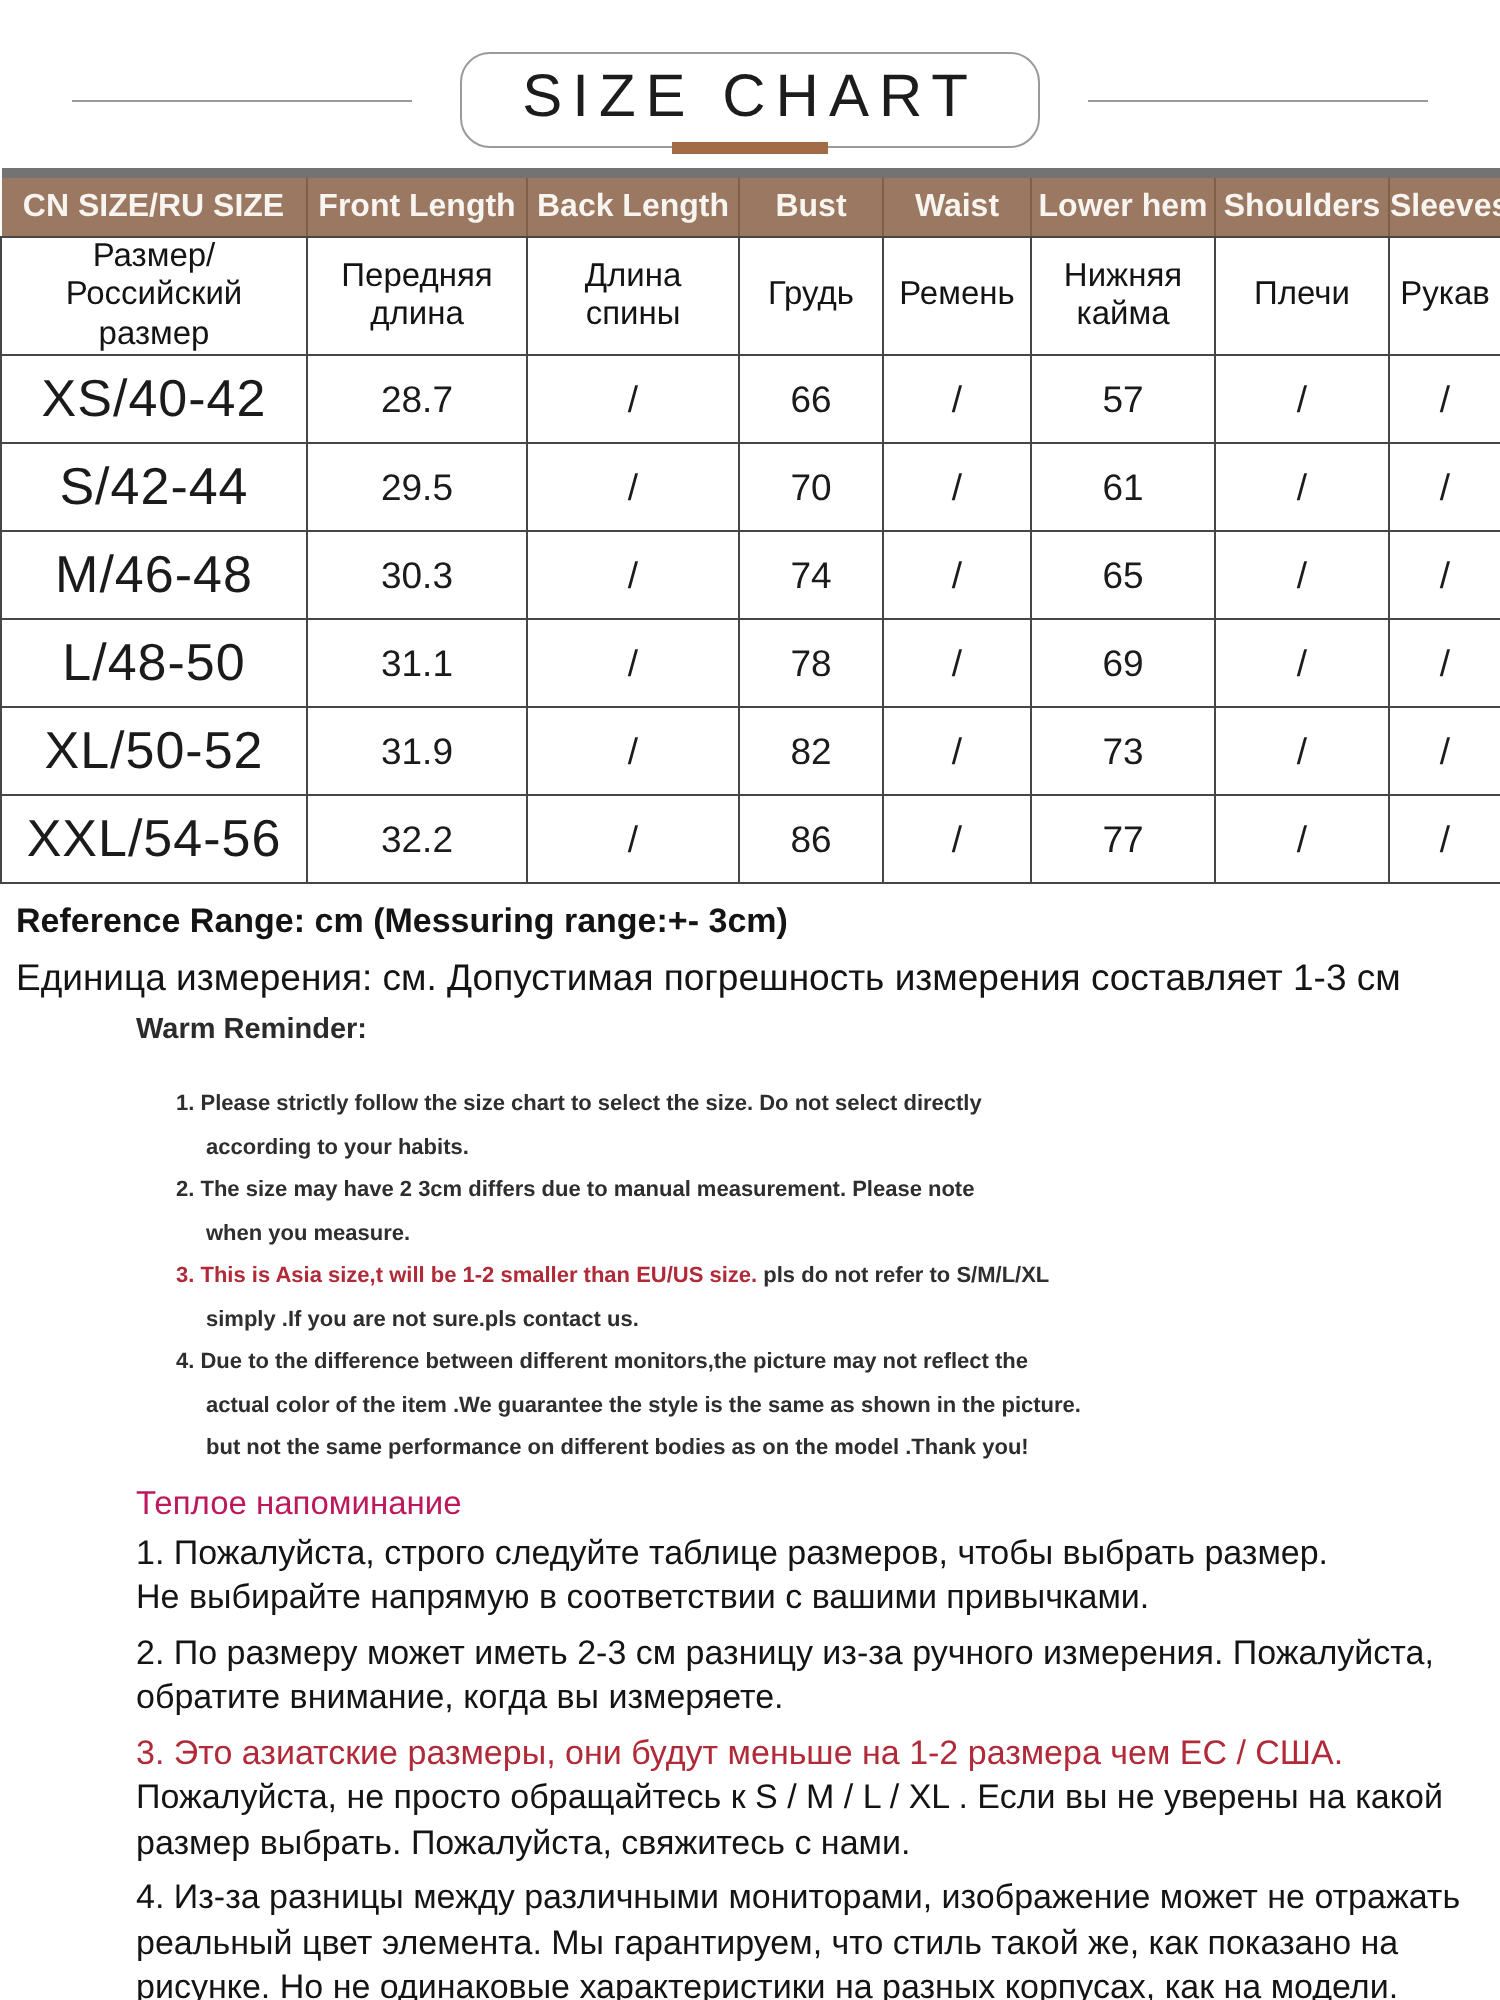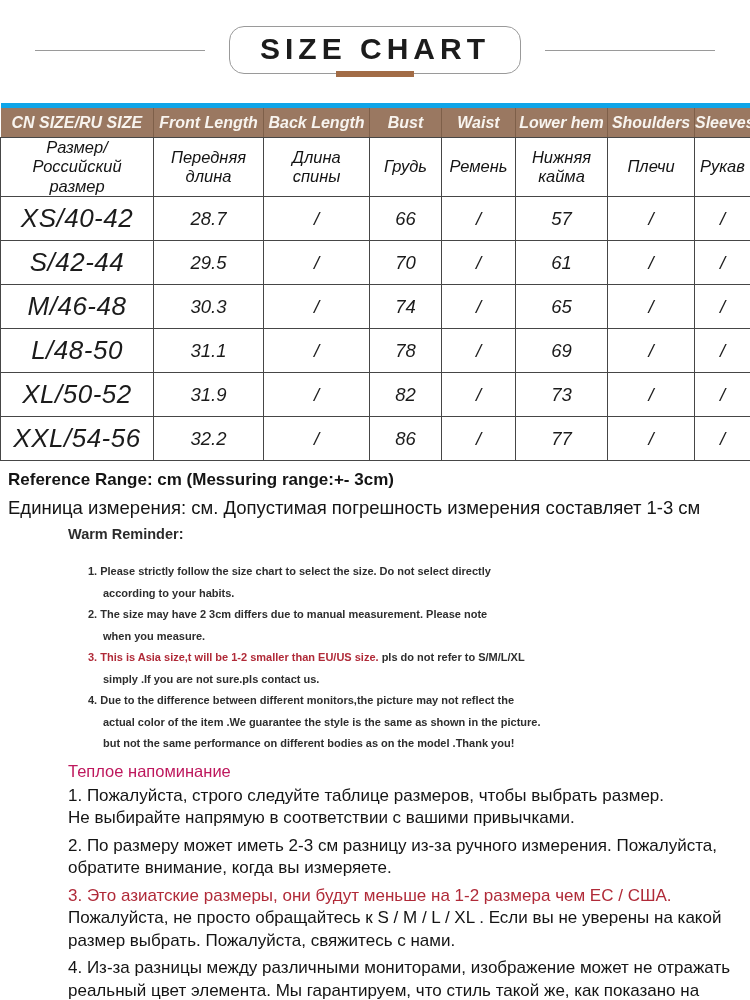--- a/index.html
+++ b/index.html
@@ -6,28 +6,27 @@
   html,body { margin:0; padding:0; }
   body {
     width:750px; height:1000px; overflow:hidden; background:#ffffff;
     font-family:"Liberation Sans", sans-serif; color:#111;
   }
 
   
   .title-row { display:flex; align-items:center; justify-content:center; gap:24px; padding-top:26px; }
   .flank-line { width:170px; height:1px; background:#9a9a9a; }
   .title-pill { position:relative; border:1.5px solid #9a9a9a; border-radius:15px; padding:5px 30px 7px; background:#fff; }
-  .title-pill h1 { margin:0; font-size:30px; font-weight:700; letter-spacing:5px; color:#1c1c1c; white-space:nowrap; }
+  .title-pill h1 { margin:0; font-size:30px; font-weight:400; letter-spacing:5px; color:#1c1c1c; white-space:nowrap; }
   .accent-bar { position:absolute; left:50%; transform:translateX(-50%); bottom:-4px; width:78px; height:6px; background:#a26c46; }
 
   
   table.size-table {
-    width:750px; margin-top:29px; border-collapse:collapse; table-layout:fixed;
-    border-top:5px solid #0ea5e9;
-    font-style:italic;
+    width:750px; margin-top:10px; border-collapse:collapse; table-layout:fixed;
+    border-top:5px solid #737373;
   }
   .size-table td, .size-table th { text-align:center; vertical-align:middle; padding:0; }
   .size-table .head-en th {
     background:#9a7861; color:#f8f4ef; height:32px; font-size:16px; font-weight:700;
     border:none; border-bottom:1.5px solid #464646; border-left:1px solid #7e5f49;
   }
   .size-table .head-en th:first-child { border-left:none; }
   .size-table .head-ru td {
     height:46px; font-size:16.5px; line-height:1.18; color:#141414;
     border:1.5px solid #464646; white-space:pre-line; padding:0 2px;

